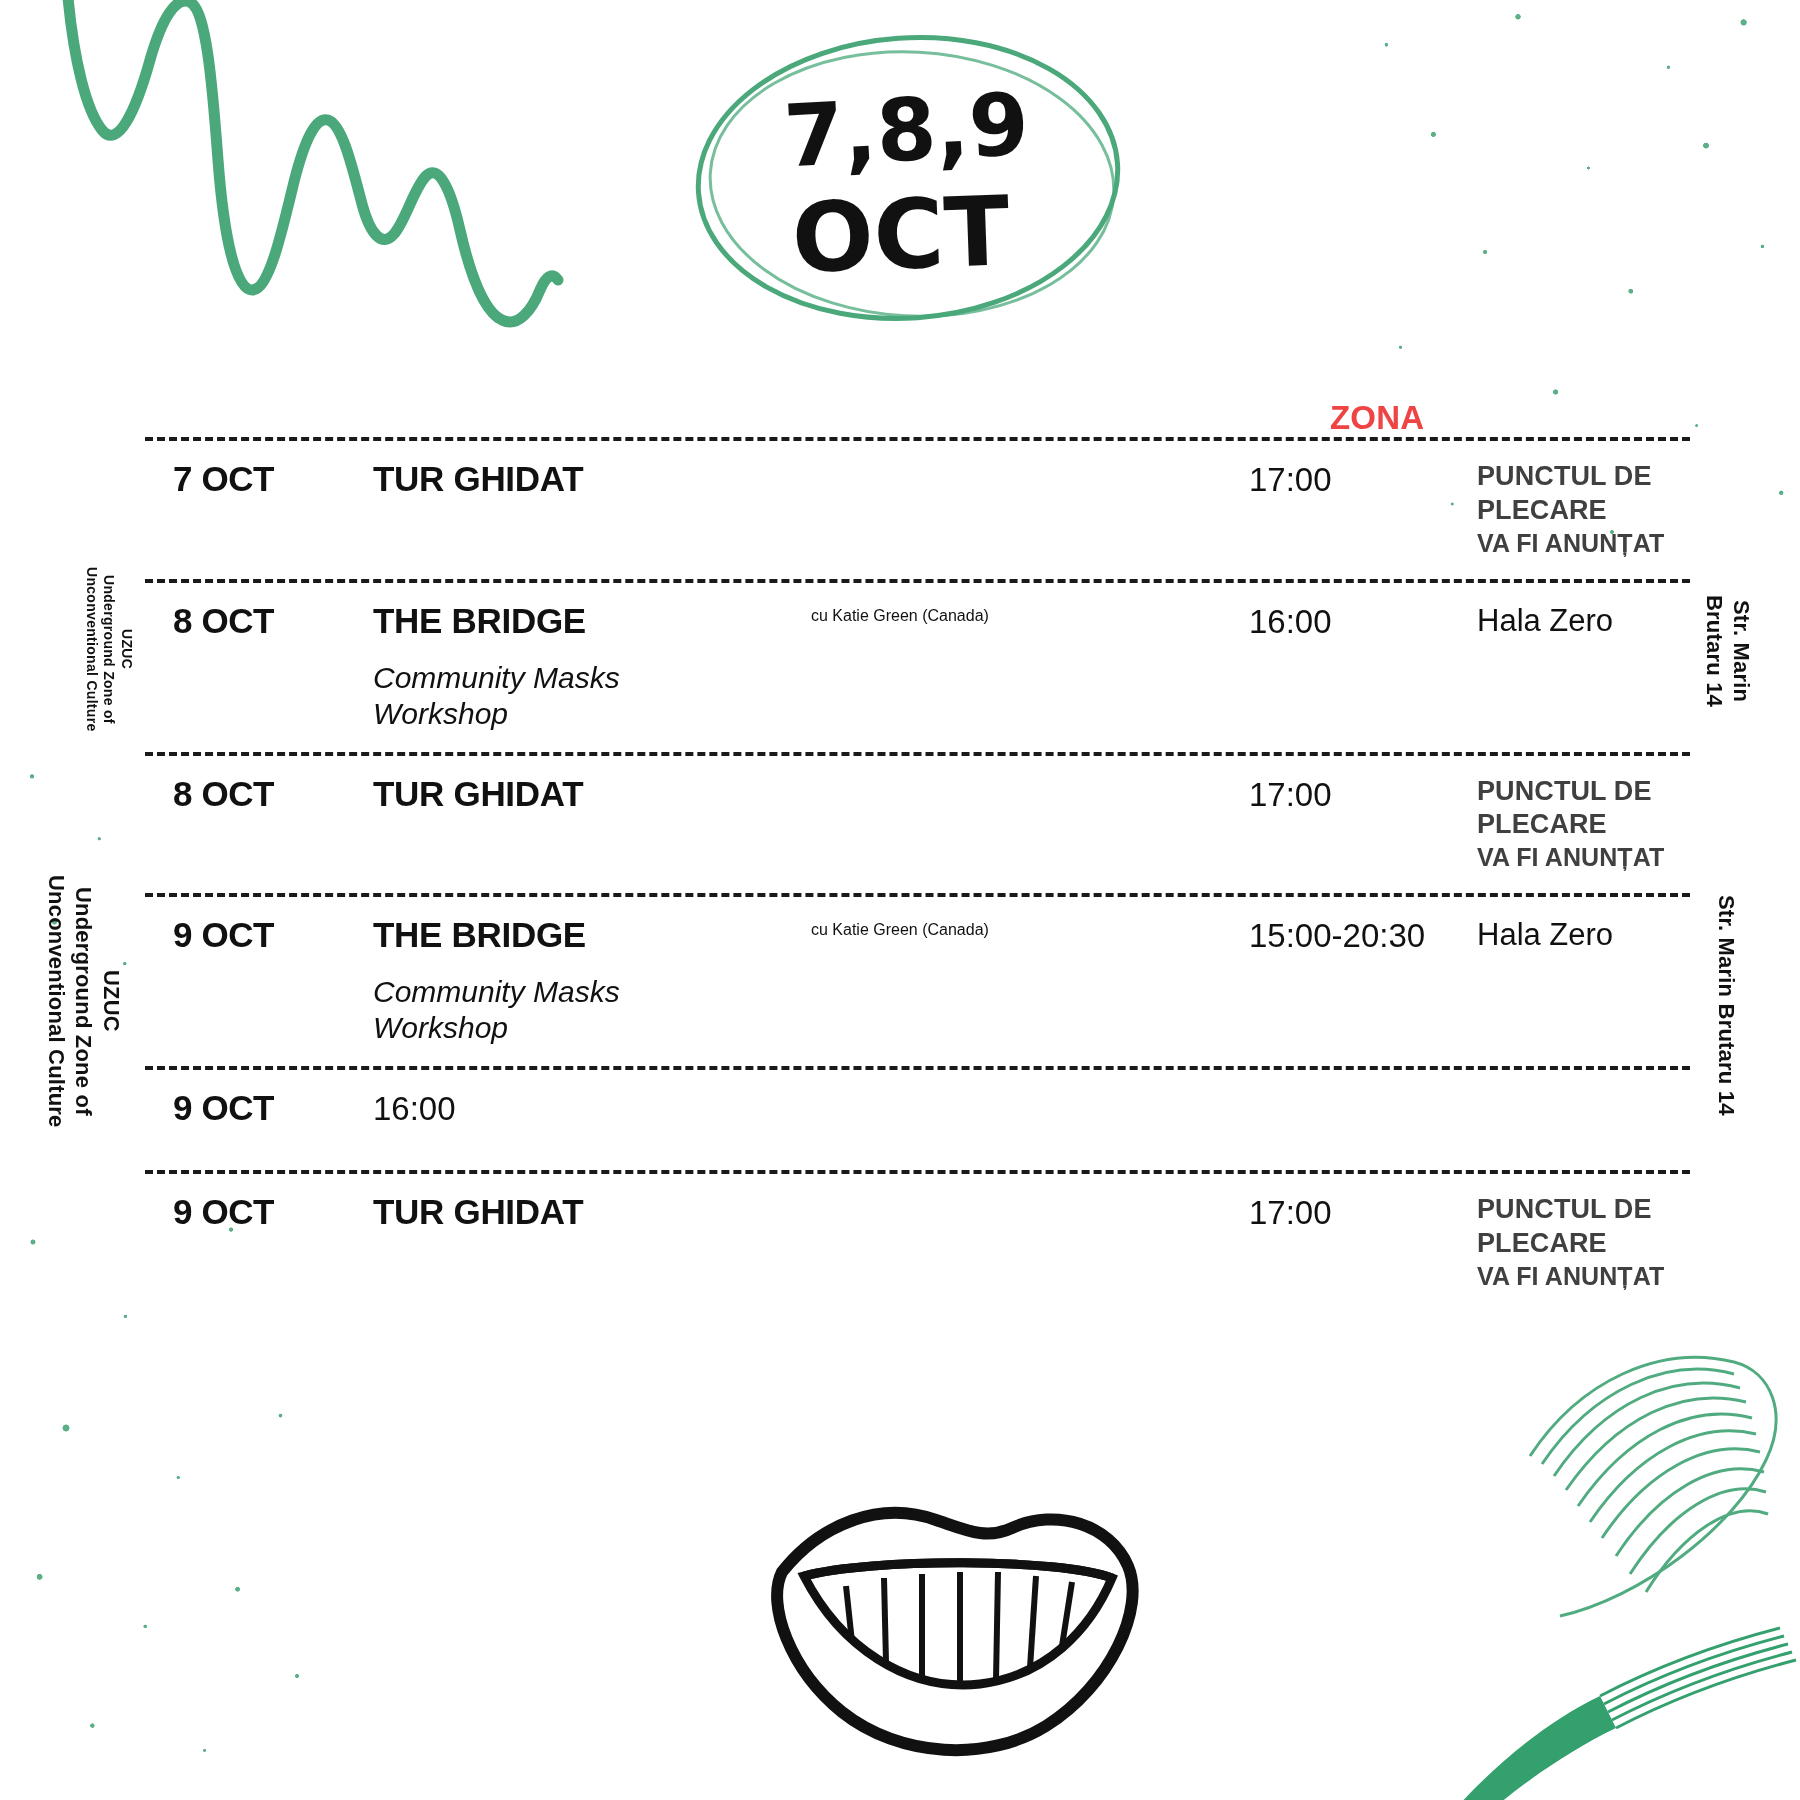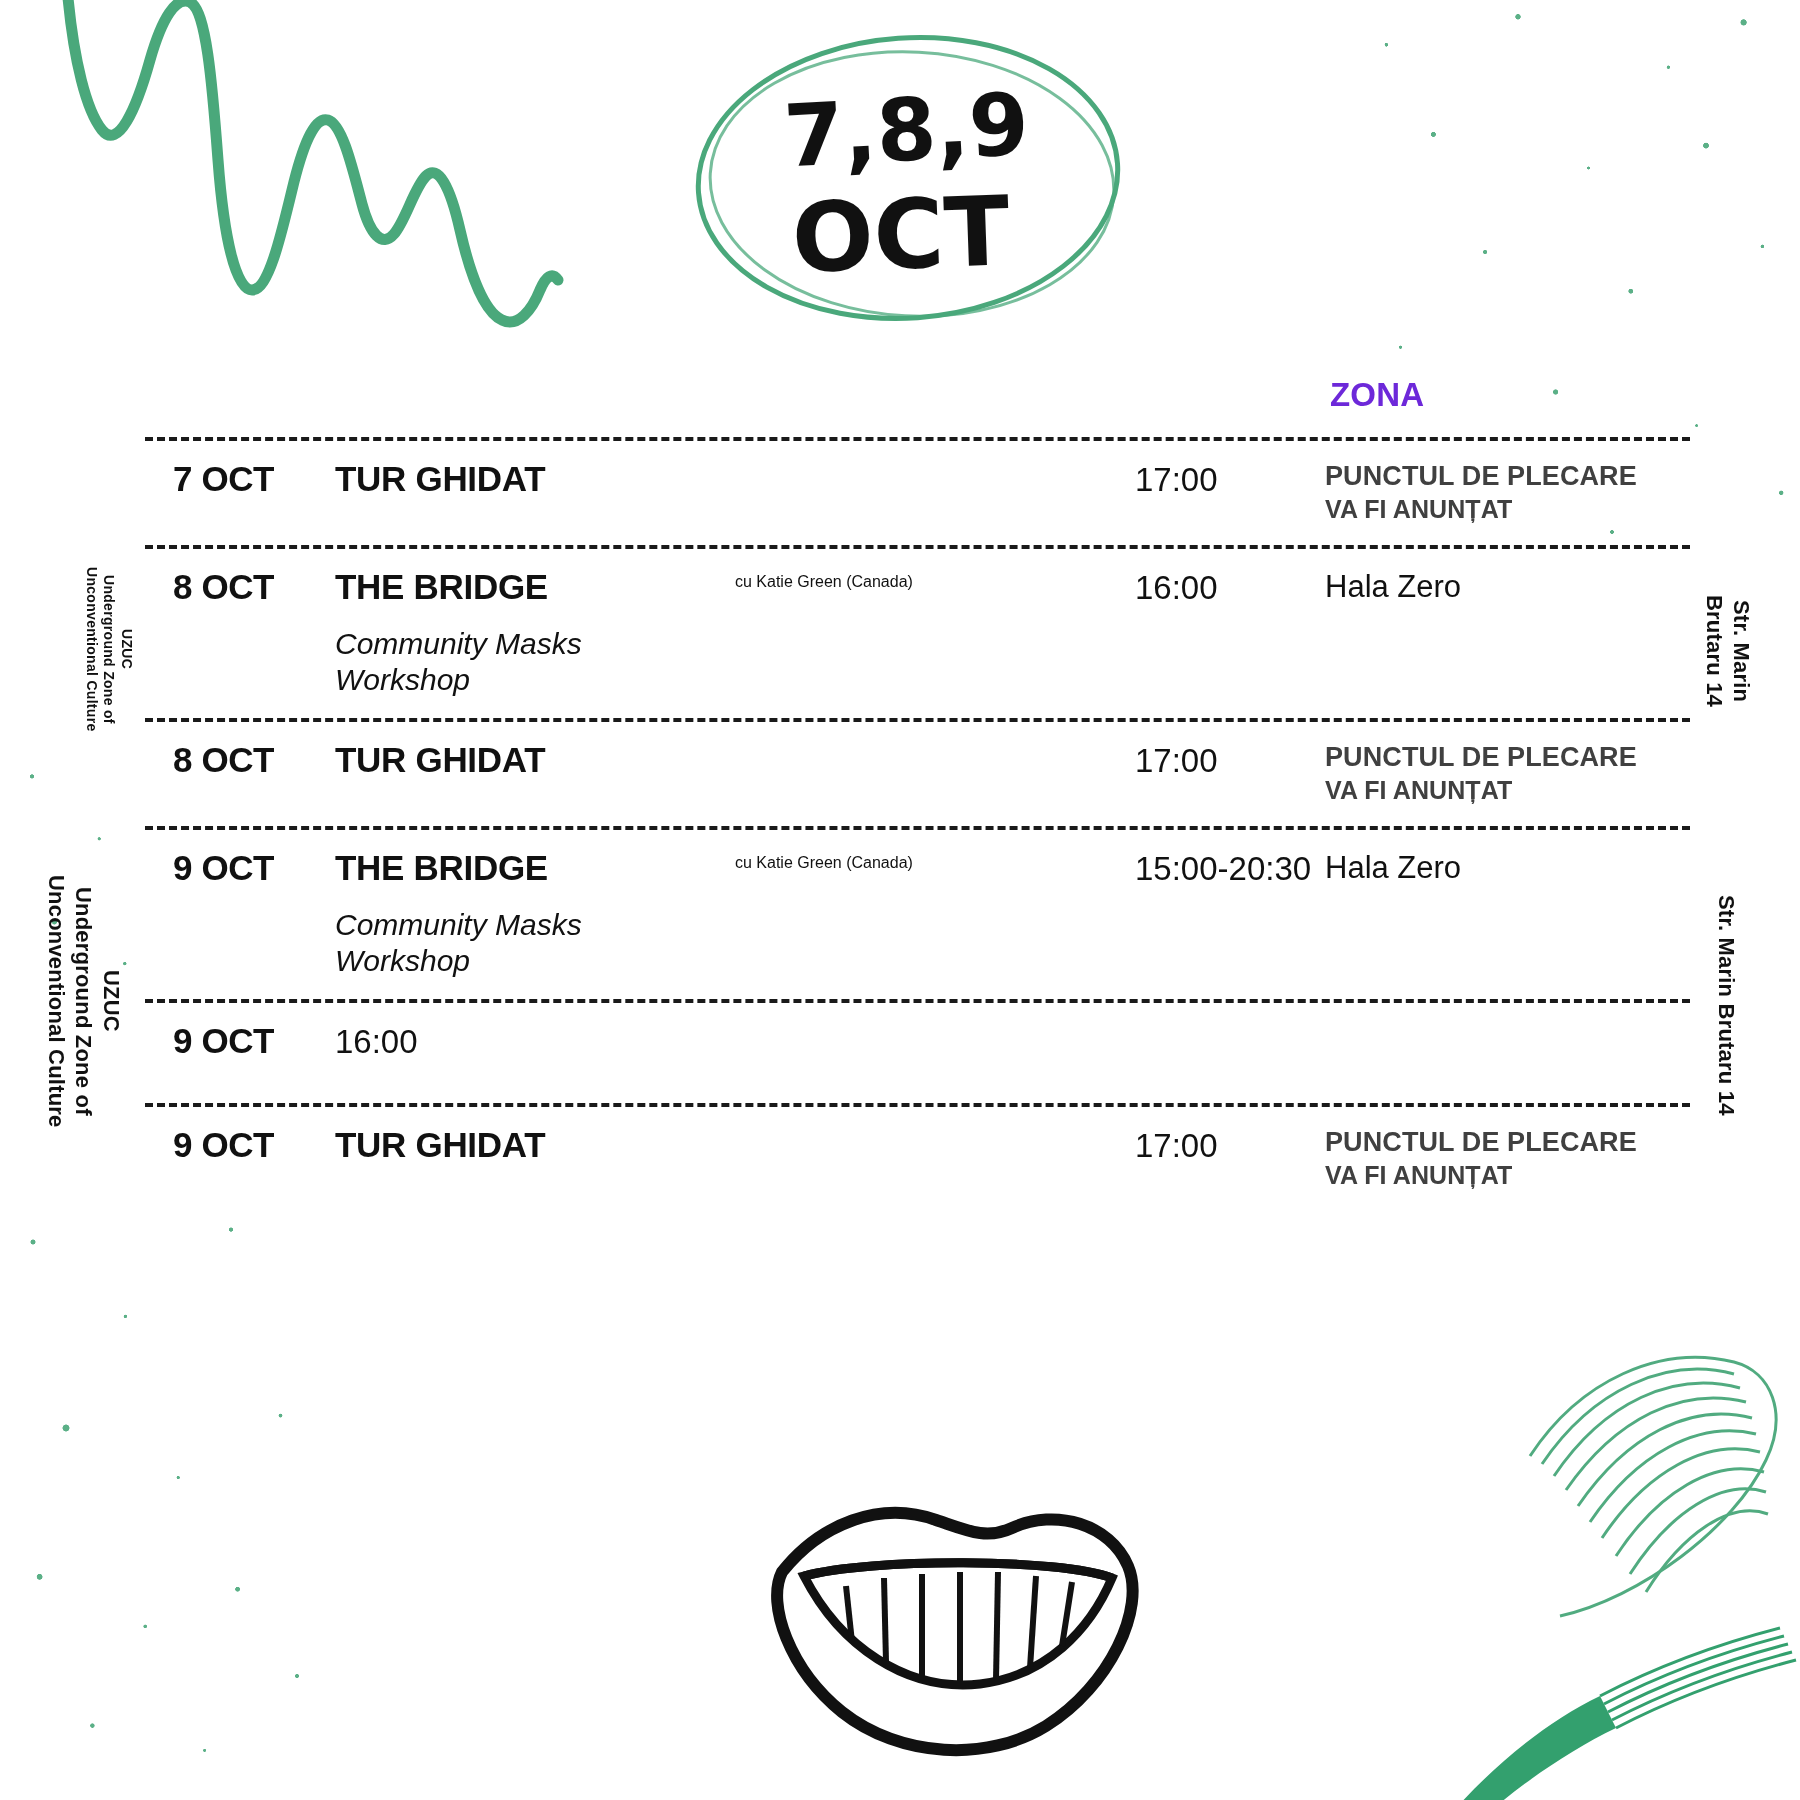--- a/index.html
+++ b/index.html
@@ -86,24 +86,24 @@
       radial-gradient(circle at 62% 38%, #3fa373 1.3px, transparent 1.9px),
       radial-gradient(circle at 34% 70%, #3fa373 2.2px, transparent 2.8px),
       radial-gradient(circle at 78% 86%, #3fa373 1.4px, transparent 2px);
     background-repeat: no-repeat;
   }
 
   
   .zona-head {
     position: absolute;
     left: 1330px;
-    top: 376px;
+    top: 399px;
     font-size: 33px;
     font-weight: 700;
-    color: #6d28d9;
+    color: #ef4444;
     letter-spacing: .2px;
   }
 
   .schedule {
     position: absolute;
     left: 145px;
     top: 437px;
     width: 1545px;
   }
 
@@ -111,20 +111,21 @@
     height: 0;
     border-top: 4px dashed #1a1a1a;
     margin: 0;
   }
 
   .row {
     display: flex;
     align-items: flex-start;
     padding: 18px 0 20px 0;
     min-height: 62px;
+    gap: 38px;
   }
 
   .col-date {
     width: 190px;
     flex: 0 0 190px;
     font-size: 35px;
     font-weight: 700;
     letter-spacing: -.4px;
     padding-left: 28px;
     box-sizing: border-box;

